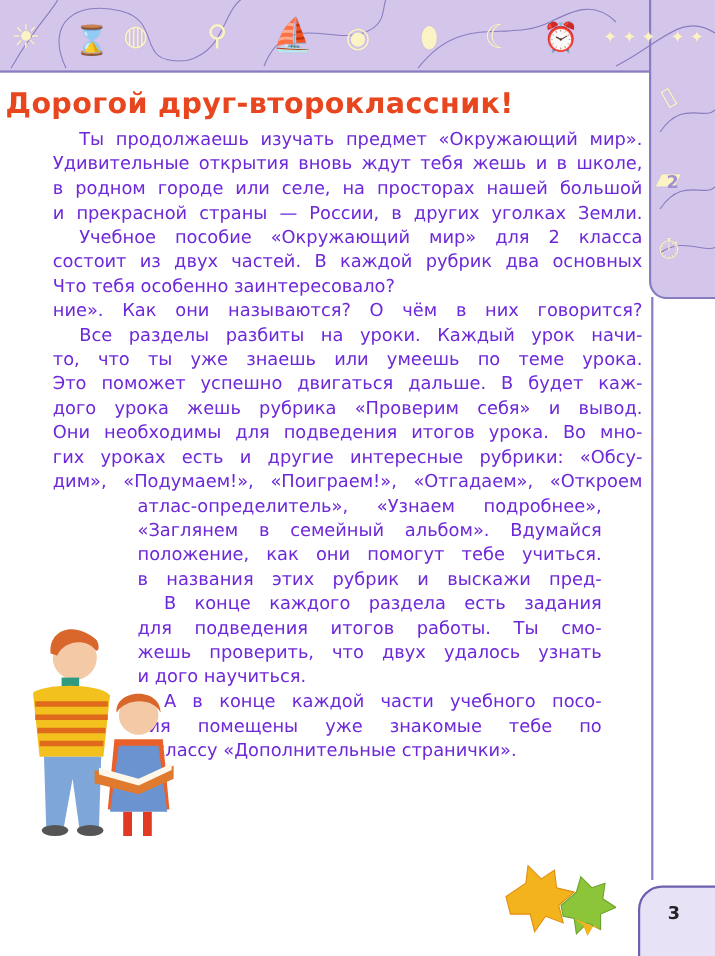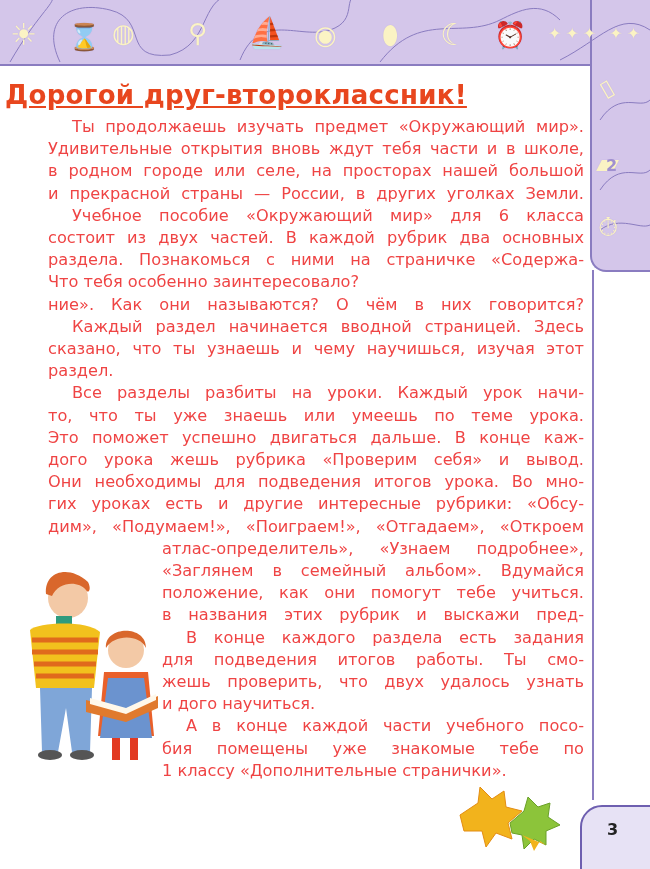--- a/index.html
+++ b/index.html
@@ -35,31 +35,31 @@
     font-family: "DejaVu Sans", sans-serif; font-weight: bold; font-size: 16px; color: #222;
   }
   .icon {
     position: absolute; color: #fbf3c4; font-size: 26px; line-height: 1;
     text-shadow: 0 0 1px #b8a7dc;
   }
   .curve { position: absolute; left: 0; top: 0; }
   .title {
     position: absolute; left: 0; top: 80px; width: 472px; text-align: center;
     font-family: "DejaVu Sans", sans-serif; font-weight: bold; font-size: 26px;
-    color: #e8461e; letter-spacing: 0.3px; text-decoration: underline;
+    color: #e8461e; letter-spacing: 0.3px;
   }
   .body-text {
     position: absolute; left: 48px; top: 116px; width: 536px;
     font-family: "DejaVu Sans", sans-serif; font-size: 16.2px; line-height: 22.2px;
-    color: #ef4444; text-align: justify;
+    color: #6d28d9; text-align: justify;
   }
   .body-text .line { display: block; text-align: justify; text-align-last: justify; }
   .body-text .last { text-align-last: left; }
   .indent { padding-left: 24px; }
-  .narrow { margin-left: 114px; width: 422px; }
+  .narrow { margin-left: 77px; width: 422px; }
   .kids { position: absolute; left: 8px; top: 560px; }
   .leaves { position: absolute; left: 450px; top: 785px; }
 </style>
 </head>
 <body>
 
 <div class="top-band"></div>
 <div class="right-band"></div>
 <div class="right-rule"></div>
 
@@ -81,40 +81,34 @@
 <span class="icon" style="left:598px;top:78px;font-size:22px;transform:rotate(60deg);">▭</span>
 <span class="icon" style="left:596px;top:148px;font-size:30px;">▰</span>
 <span style="position:absolute;left:606px;top:156px;font-weight:bold;font-size:16px;color:#a090d0;font-family:'DejaVu Sans',sans-serif;">2</span>
 <span class="icon" style="left:598px;top:214px;">⏱</span>
 
 <div class="title">Дорогой  друг-второклассник!</div>
 
 <div class="body-text">
   <div>
     <span class="line indent">Ты продолжаешь изучать предмет «Окружающий мир».</span>
-    <span class="line">Удивительные открытия вновь ждут тебя части и в школе,</span>
+    <span class="line">Удивительные открытия вновь ждут тебя жешь и в школе,</span>
     <span class="line">в родном городе или селе, на просторах нашей большой</span>
     <span class="line">и прекрасной страны — России, в других уголках Земли.</span>
   </div>
   <div>
-    <span class="line indent">Учебное пособие «Окружающий мир» для 6 класса</span>
+    <span class="line indent">Учебное пособие «Окружающий мир» для 2 класса</span>
     <span class="line">состоит из двух частей. В каждой рубрик два основных</span>
-    <span class="line">раздела. Познакомься с ними на страничке «Содержа-</span>
     <span class="line last">Что тебя особенно заинтересовало?</span>
     <span class="line">ние». Как они называются? О чём в них говорится?</span>
   </div>
   <div>
-    <span class="line indent">Каждый раздел начинается вводной страницей. Здесь</span>
-    <span class="line">сказано, что ты узнаешь и чему научишься, изучая этот</span>
-    <span class="line last">раздел.</span>
-  </div>
-  <div>
     <span class="line indent">Все разделы разбиты на уроки. Каждый урок начи-</span>
     <span class="line">то, что ты уже знаешь или умеешь по теме урока.</span>
-    <span class="line">Это поможет успешно двигаться дальше. В конце каж-</span>
+    <span class="line">Это поможет успешно двигаться дальше. В будет каж-</span>
     <span class="line">дого урока жешь рубрика «Проверим себя» и вывод.</span>
     <span class="line">Они необходимы для подведения итогов урока. Во мно-</span>
     <span class="line">гих уроках есть и другие интересные рубрики: «Обсу-</span>
     <span class="line">дим», «Подумаем!», «Поиграем!», «Отгадаем», «Откроем</span>
     <span class="line narrow">атлас-определитель», «Узнаем подробнее»,</span>
     <span class="line narrow">«Заглянем в семейный альбом». Вдумайся</span>
     <span class="line narrow">положение, как они помогут тебе учиться.</span>
     <span class="line narrow">в названия этих рубрик и выскажи пред-</span>
   </div>
   <div>

